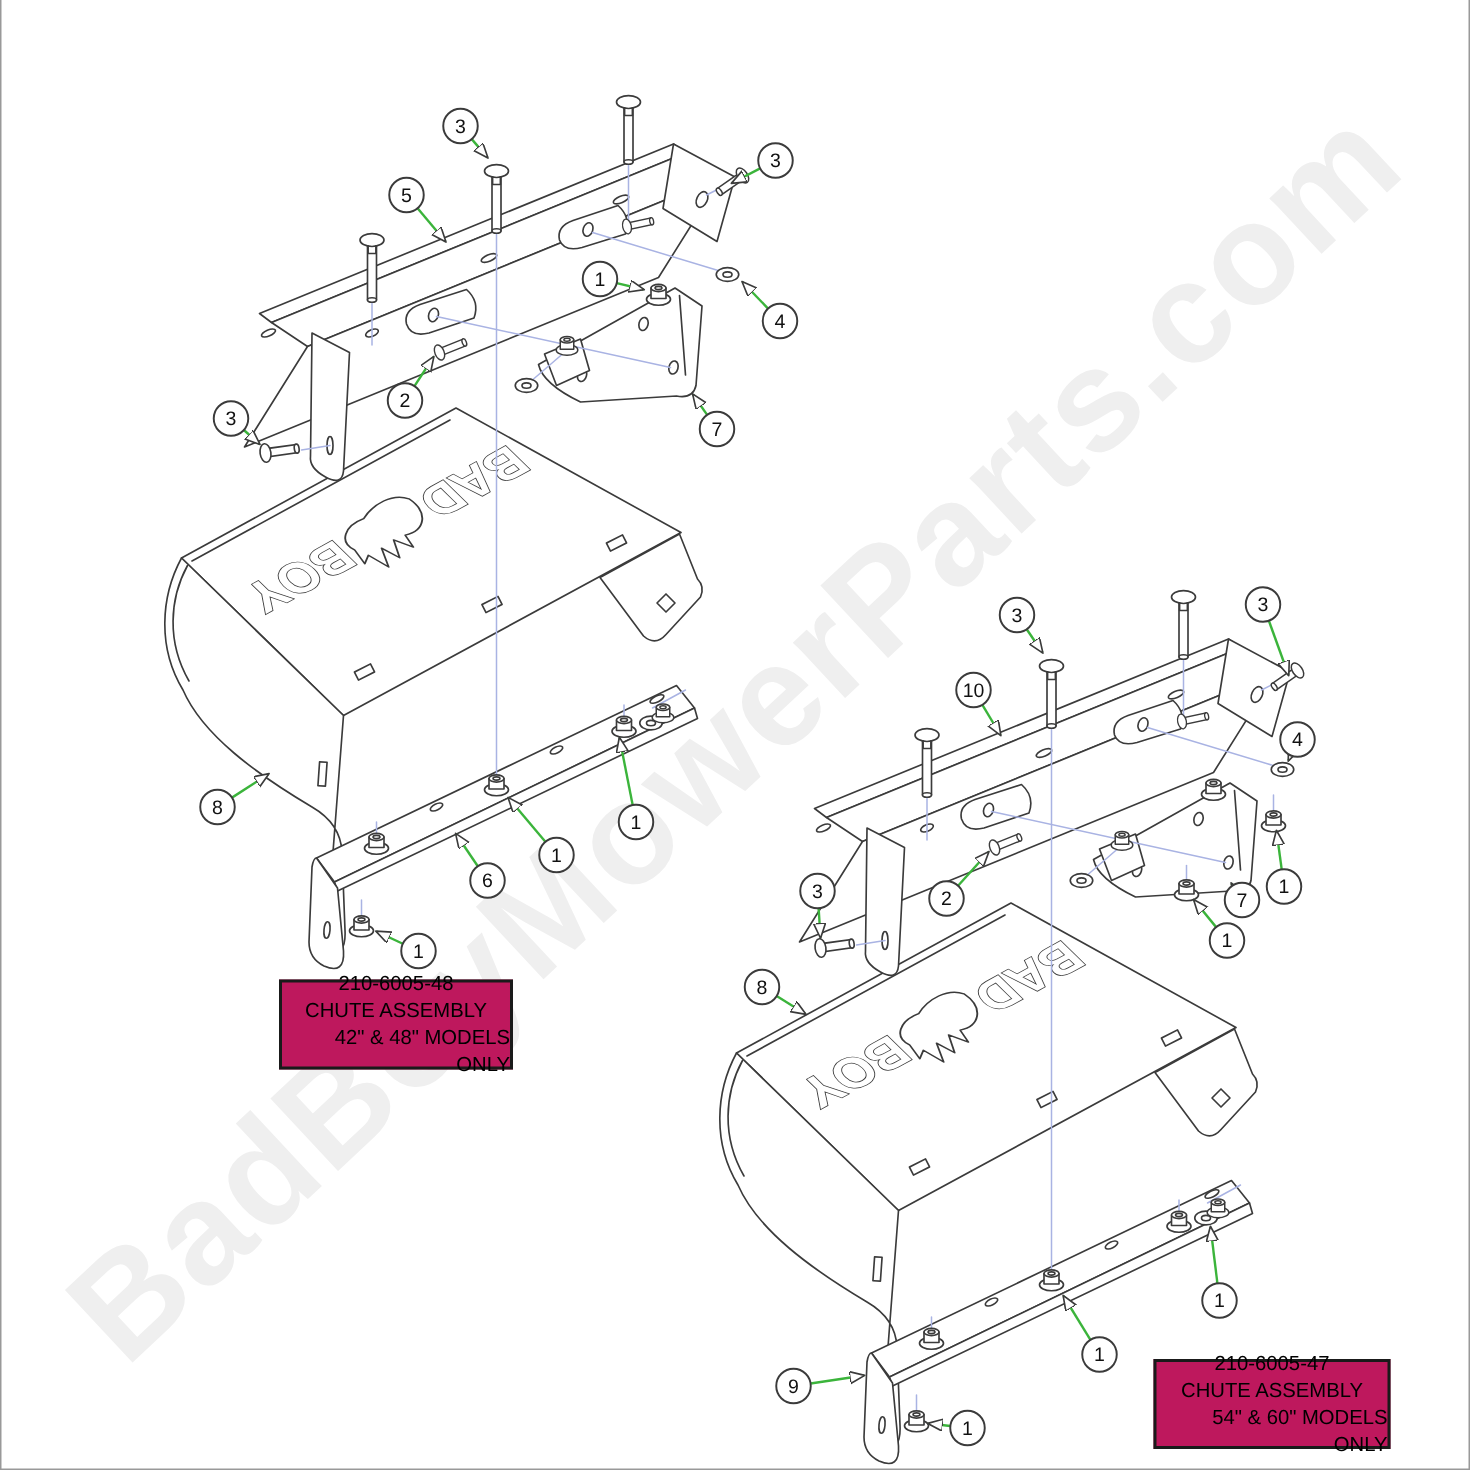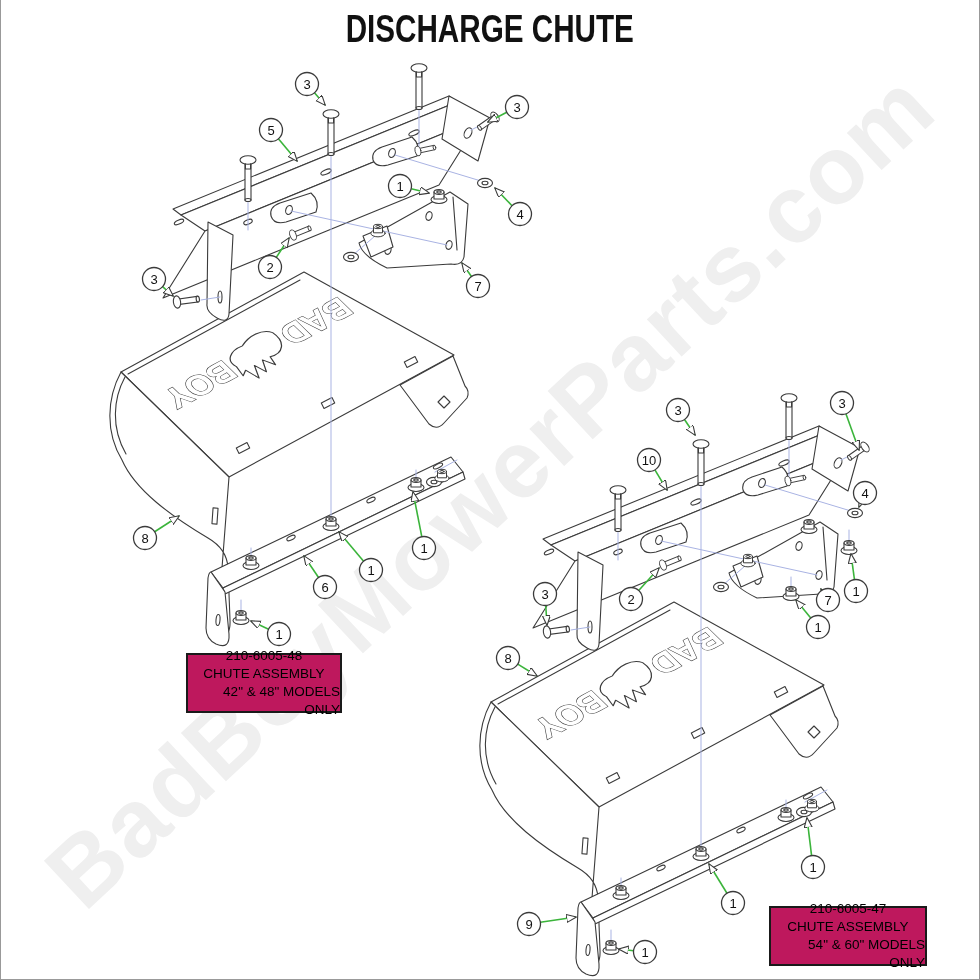--- a/index.html
+++ b/index.html
@@ -42,23 +42,20 @@
   .pnbox.left{left:185px;top:653px;width:152px;height:56px;}
   .pnbox.right{left:768px;top:906px;width:154px;height:56px;}
 </style>
 </head>
 <body>
 
 <div class="frame">
 
   <div class="watermark">BadBoyMowerParts.com</div>
 
-  <div class="title-wrap">
-    <span class="t">DISCHARGE CHUTE</span>
-  </div>
 
   <svg class="diagram" width="978" height="979" viewBox="0 0 978 979">
     <defs>
       <marker id="ah" markerUnits="userSpaceOnUse" markerWidth="11" markerHeight="9" refX="9.5" refY="4" orient="auto">
         <path id="ah-path" d="M0,0 L10,4 L0,8 Z" stroke="none" fill="#3bb43b"></path>
       </marker>
 
       <g id="nut">
         <ellipse cx="0" cy="2.5" rx="8" ry="4"></ellipse>
         <path d="M-5,-5 L-5,2 L5,2 L5,-5 Z"></path>

